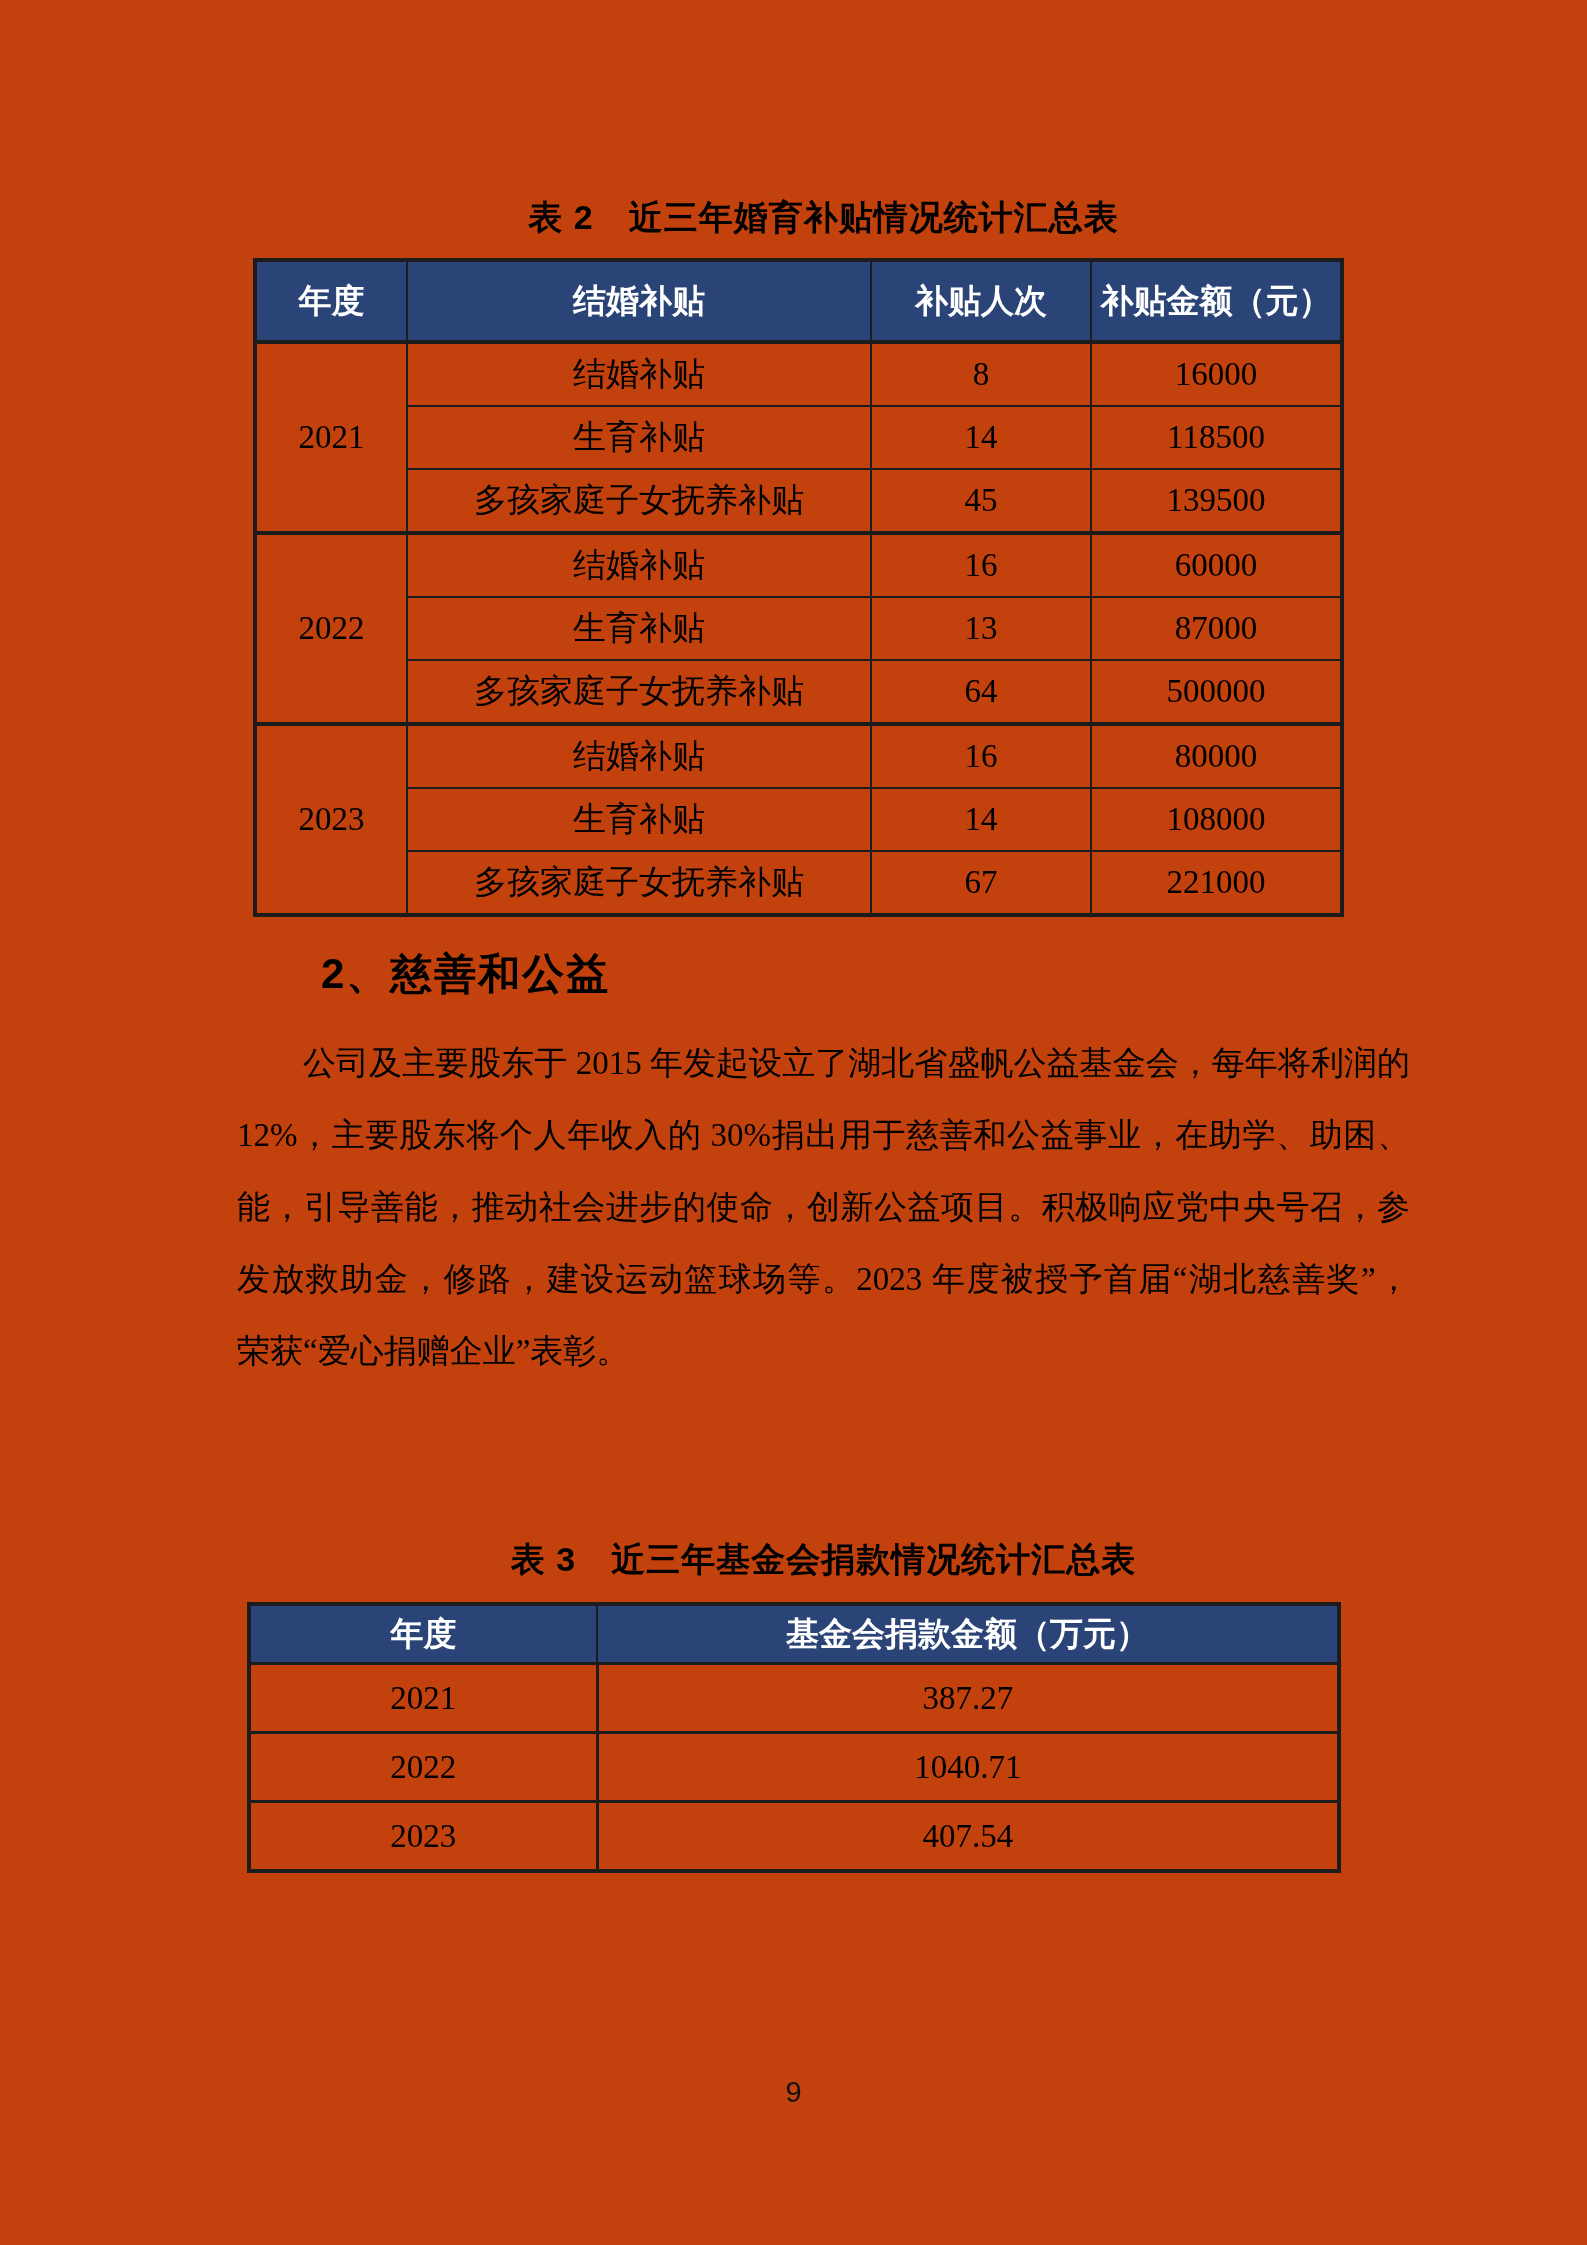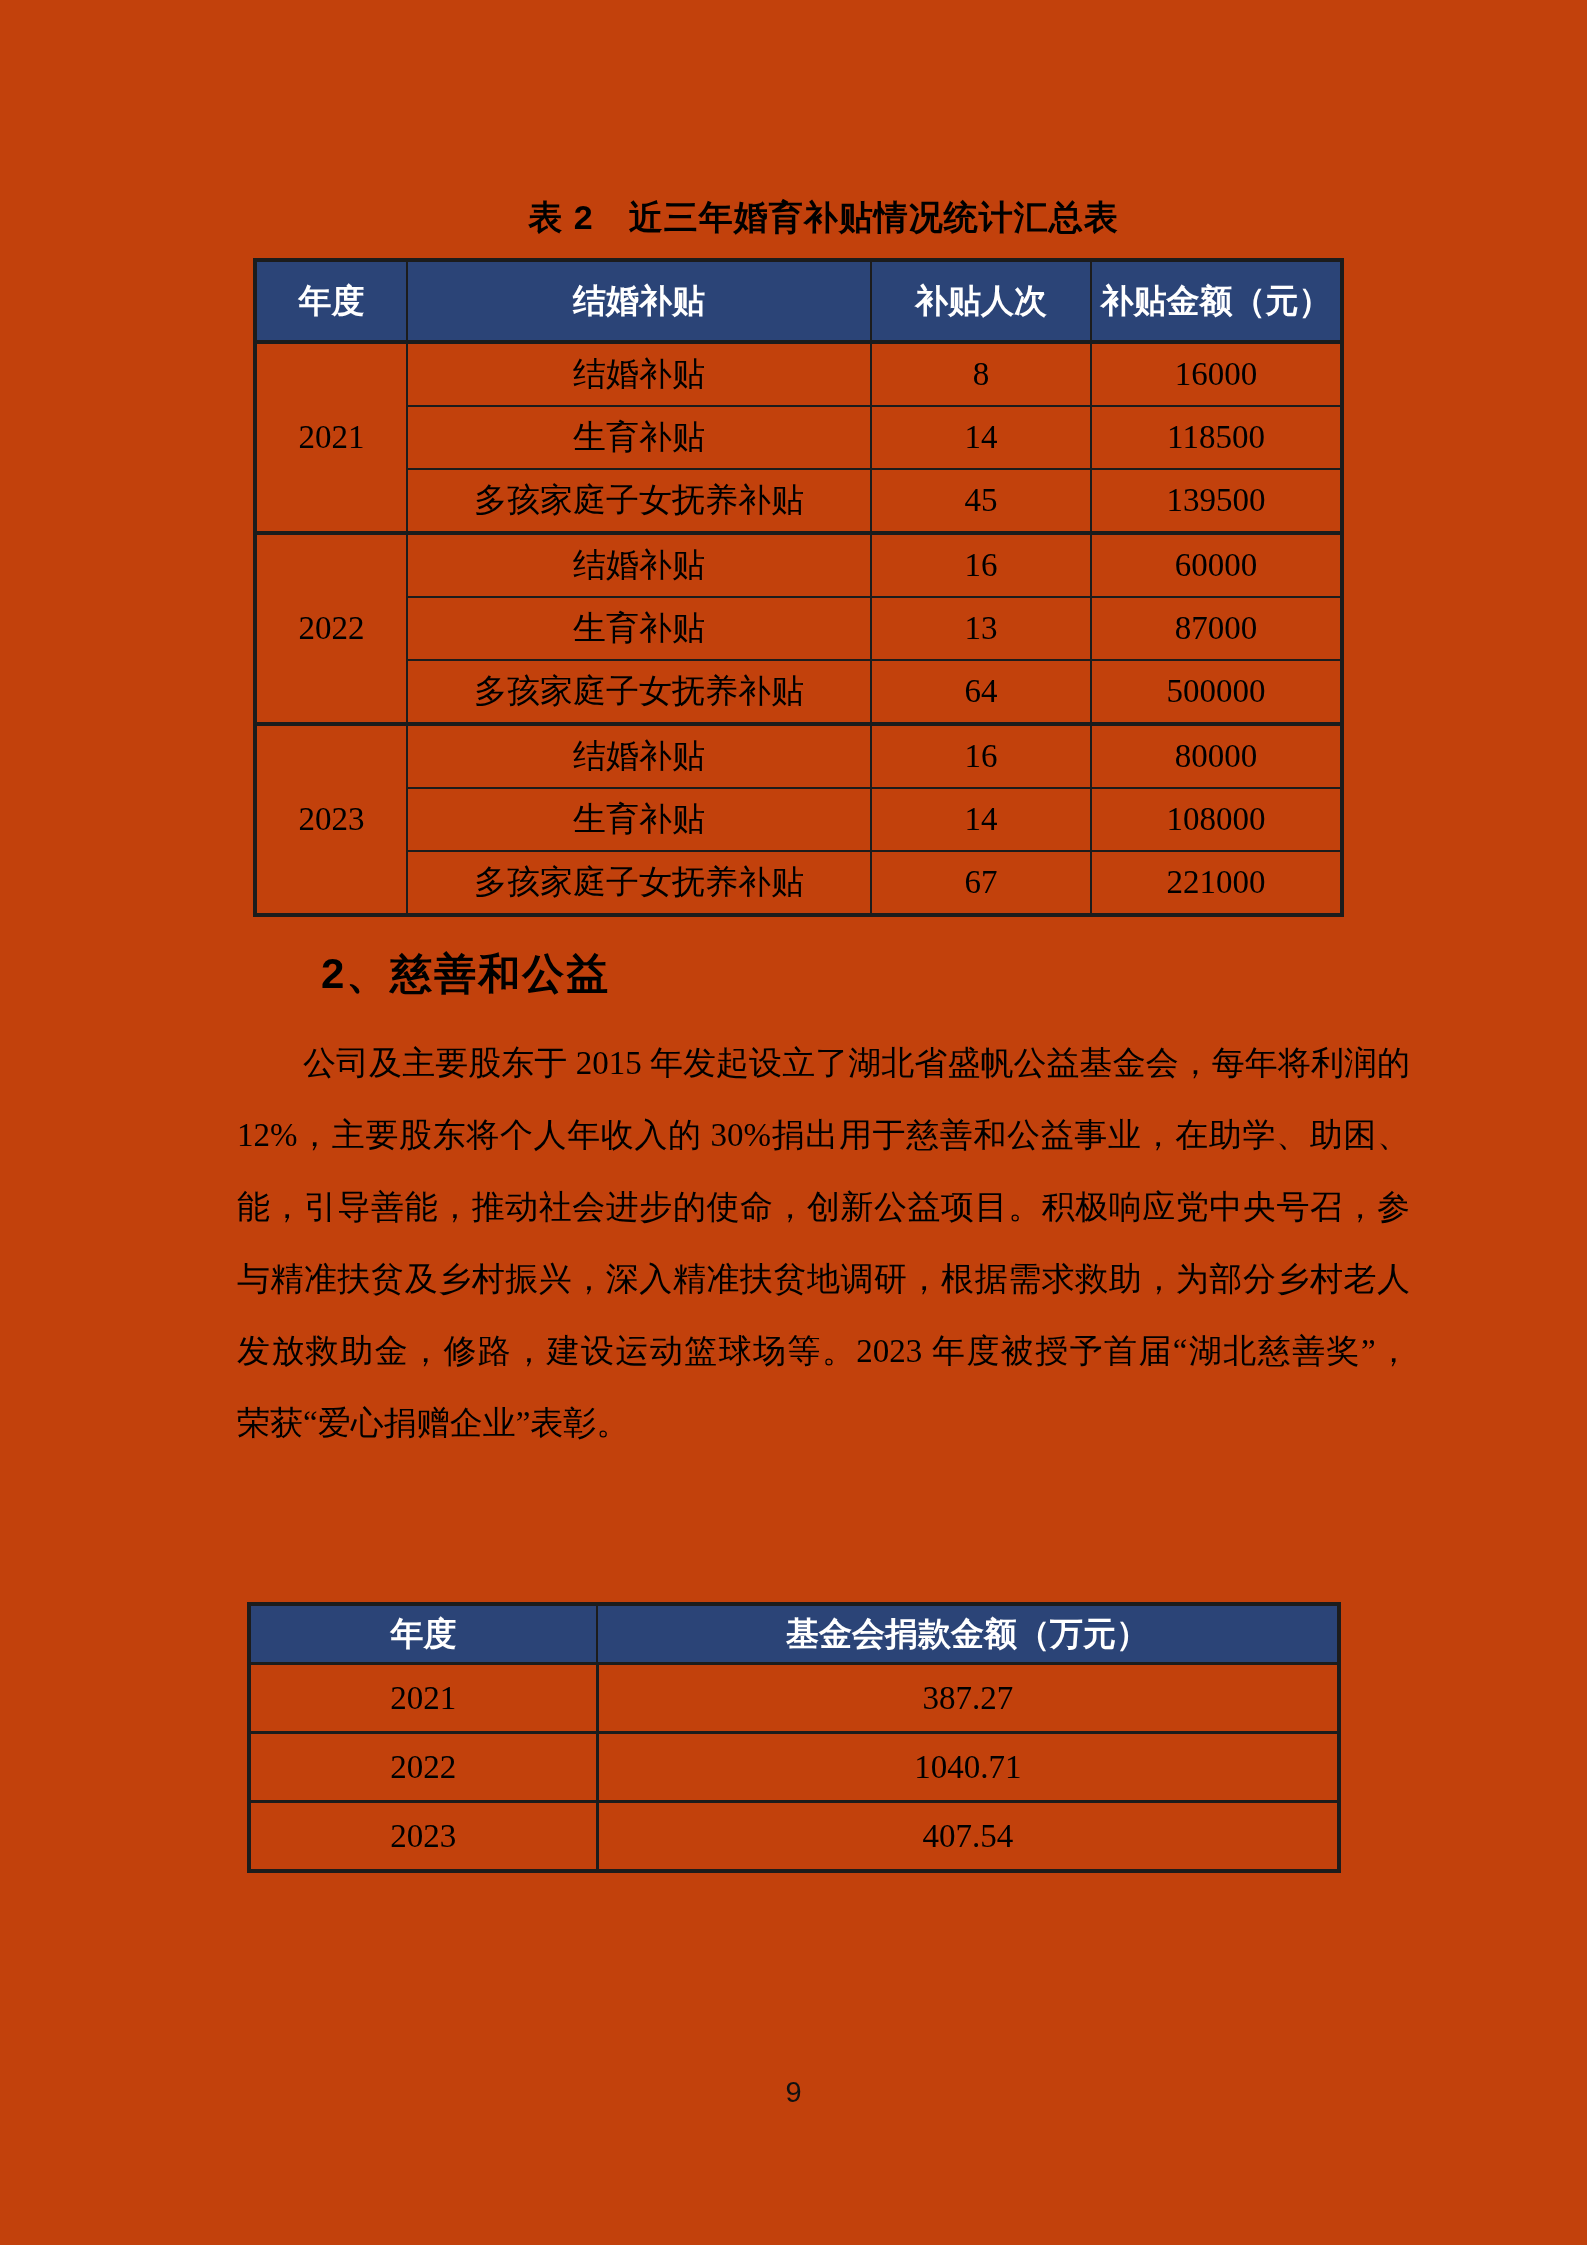--- a/index.html
+++ b/index.html
@@ -155,25 +155,25 @@
       </tr>
     </tbody>
   </table>
 
   <div class="section-heading">2、慈善和公益</div>
 
   <div class="para">
     <div class="pline first">公司及主要股东于 2015 年发起设立了湖北省盛帆公益基金会，每年将利润的</div>
     <div class="pline">12%，主要股东将个人年收入的 30%捐出用于慈善和公益事业，在助学、助困、</div>
     <div class="pline">能，引导善能，推动社会进步的使命，创新公益项目。积极响应党中央号召，参</div>
-    <div class="pline">与精准扶贫及乡村振兴，深入精准扶贫地调研，根据需求救助，为部分乡村老人</div>
     <div class="pline">发放救助金，修路，建设运动篮球场等。2023 年度被授予首届“湖北慈善奖”，</div>
     <div class="pline last">荣获“爱心捐赠企业”表彰。</div>
   </div>
 
+  <div class="caption" id="caption-t3">表 3　近三年基金会捐款情况统计汇总表</div>
 
   <table id="table3">
     <colgroup>
       <col style="width:348px">
         <col style="width:742px">
     </colgroup>
     <thead>
       <tr>
         <th>年度</th>
         <th>基金会捐款金额（万元）</th>

